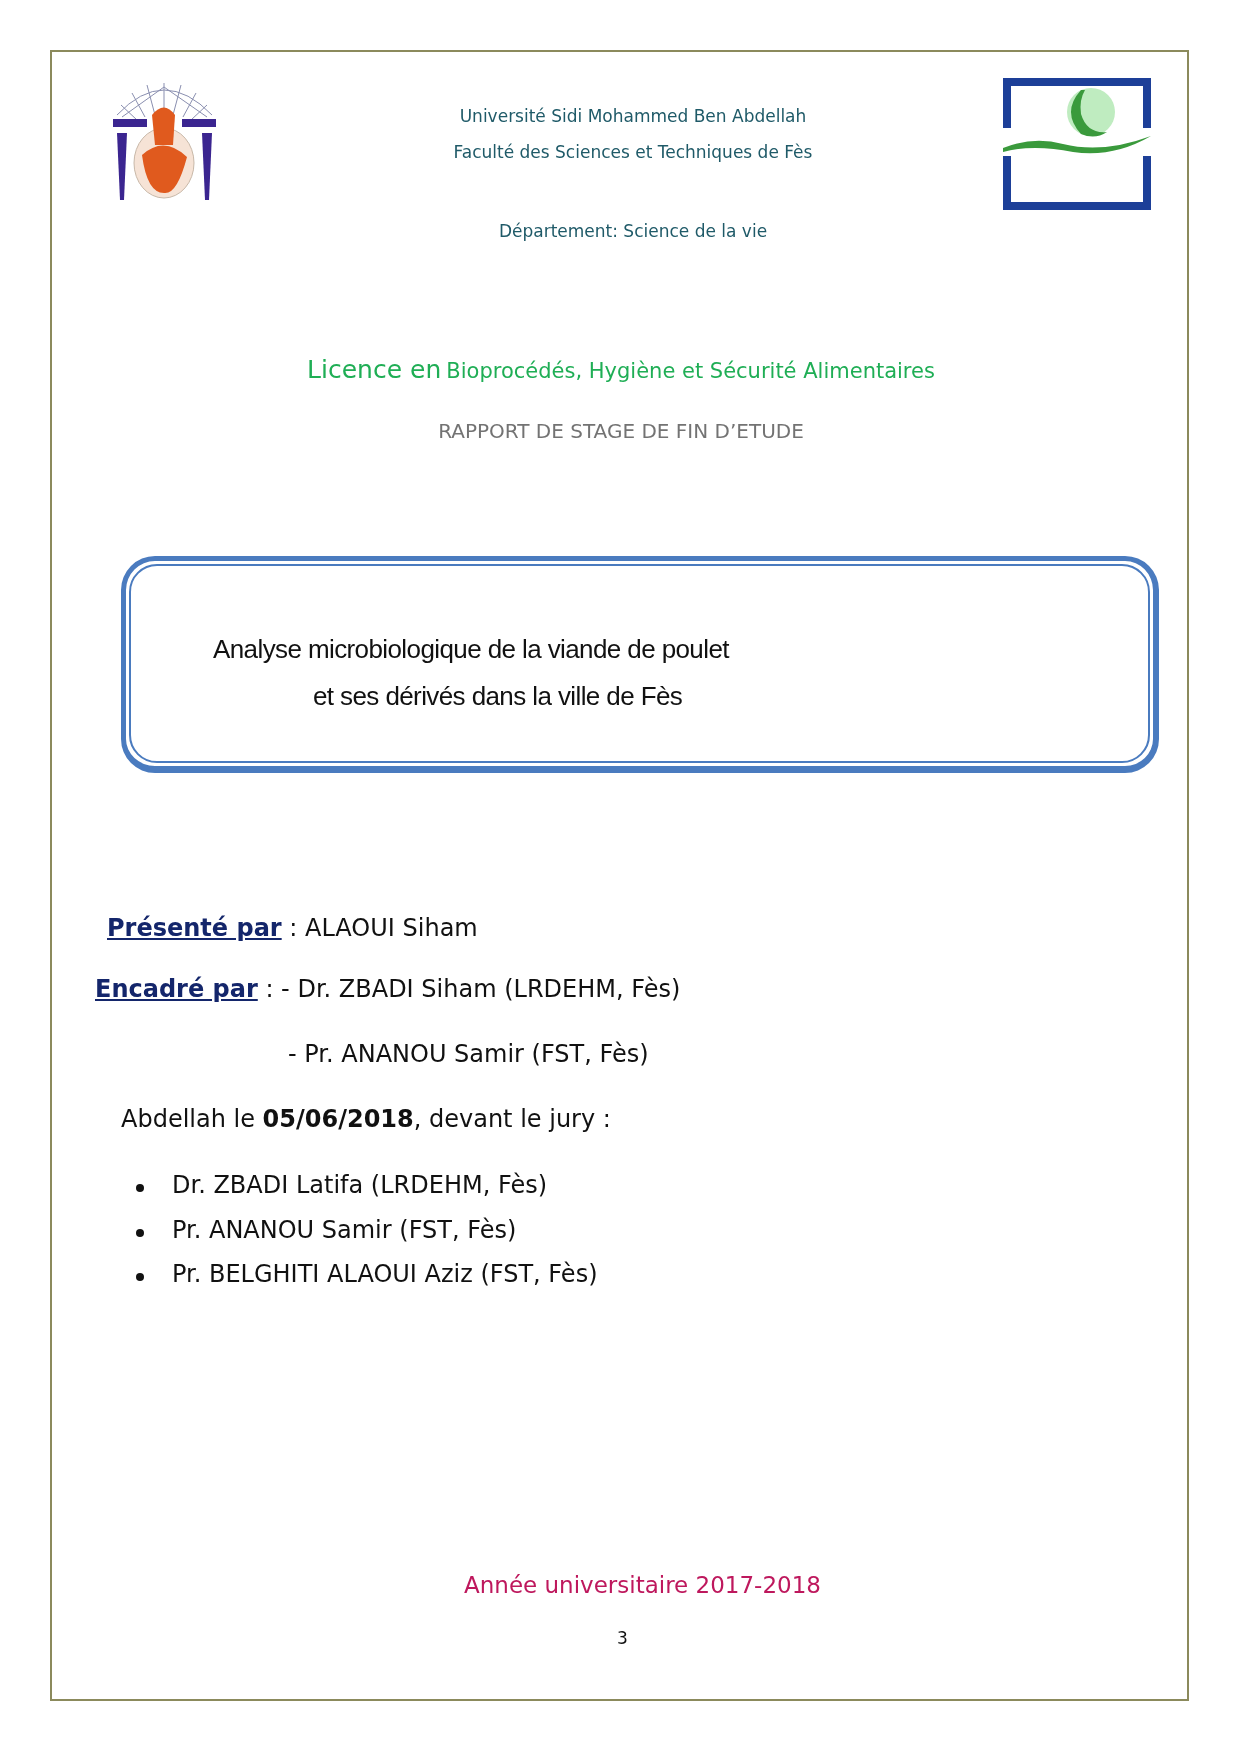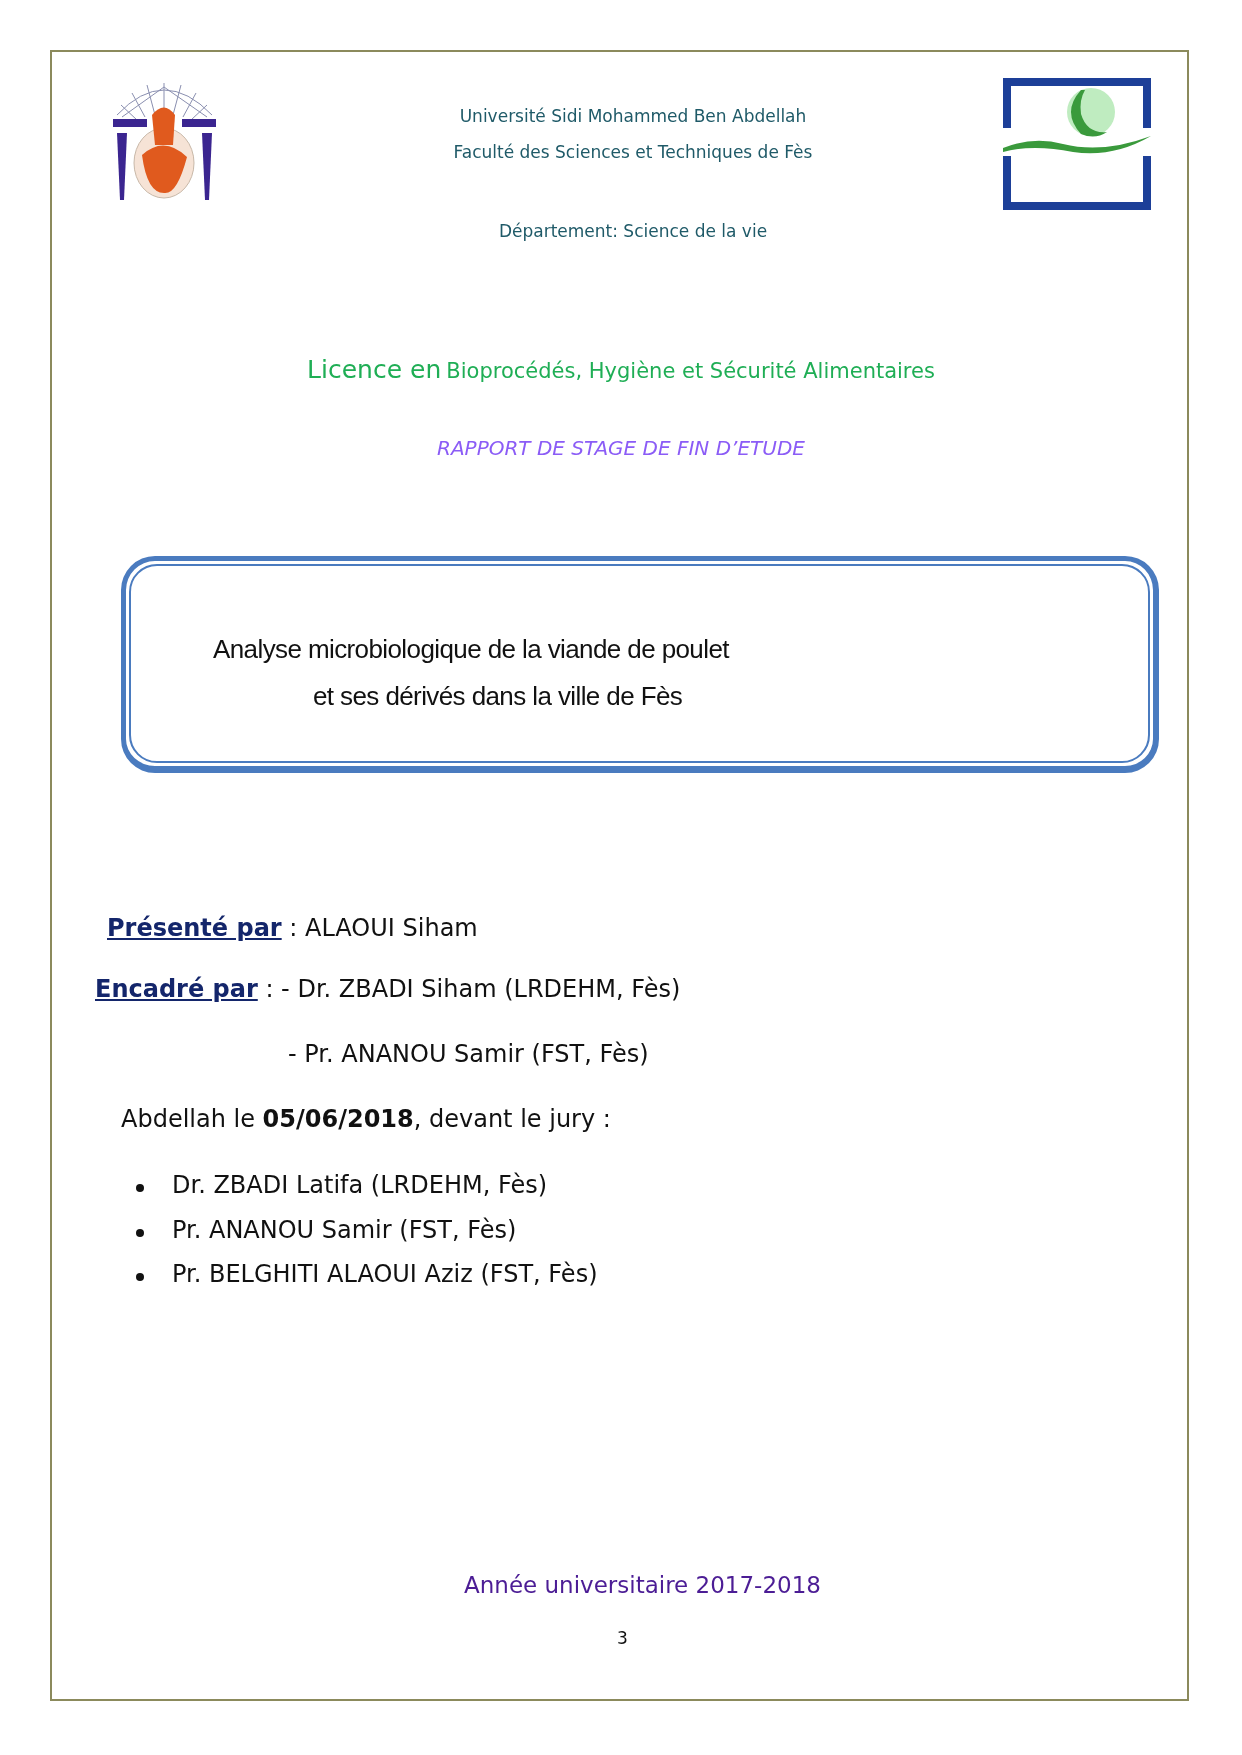--- a/index.html
+++ b/index.html
@@ -59,21 +59,21 @@
 
 <div class="abs center teal" style="top:106px;">Université Sidi Mohammed Ben Abdellah</div>
 <div class="abs center teal" style="top:142px;">Faculté des  Sciences et Techniques de Fès</div>
 <div class="abs center teal" style="top:221px;">Département: Science de la vie</div>
 
 <div class="abs center green" style="top:355px;">
   <span style="font-size:25px;">Licence en</span>
   <span style="font-size:21px;">Bioprocédés, Hygiène et Sécurité Alimentaires</span>
 </div>
 
-<div class="abs center" style="top:436px; font-size:20px; color:#8b5cf6;font-style:italic;">RAPPORT DE STAGE DE FIN D’ETUDE</div>
+<div class="abs center" style="top:419px; font-size:20px; color:#737373;">RAPPORT DE STAGE DE FIN D’ETUDE</div>
 
 <div class="title-box">
   <div class="inner"></div>
 </div>
 <div class="abs title-line" style="left:213px; top:634px;">Analyse microbiologique de la viande de poulet</div>
 <div class="abs title-line" style="left:313px; top:681px;">et ses  dérivés dans la ville de Fès</div>
 
 <div class="abs" style="left:107px; top:914px;">
   <span class="label">Présenté par</span><span class="body-text"> : </span><span class="body-text">ALAOUI Siham</span>
 </div>
@@ -89,14 +89,14 @@
 
 <div>
   <span class="bullet-dot" style="top:1184px;"></span>
   <div class="abs body-text" style="left:172px; top:1171px;">Dr. ZBADI Latifa (LRDEHM, Fès)</div>
   <span class="bullet-dot" style="top:1229px;"></span>
   <div class="abs body-text" style="left:172px; top:1216px;">Pr. ANANOU Samir (FST, Fès)</div>
   <span class="bullet-dot" style="top:1273px;"></span>
   <div class="abs body-text" style="left:172px; top:1260px;">Pr. BELGHITI ALAOUI Aziz (FST, Fès)</div>
 </div>
 
-<div class="abs" style="left:464px; top:1572px; font-size:23px; color:#4c1d95;">Année universitaire 2017-2018</div>
+<div class="abs" style="left:464px; top:1572px; font-size:23px; color:#be185d;">Année universitaire 2017-2018</div>
 <div class="abs" style="left:617px; top:1628px; font-size:17px; color:#111;">3</div>
 
 </body></html>

